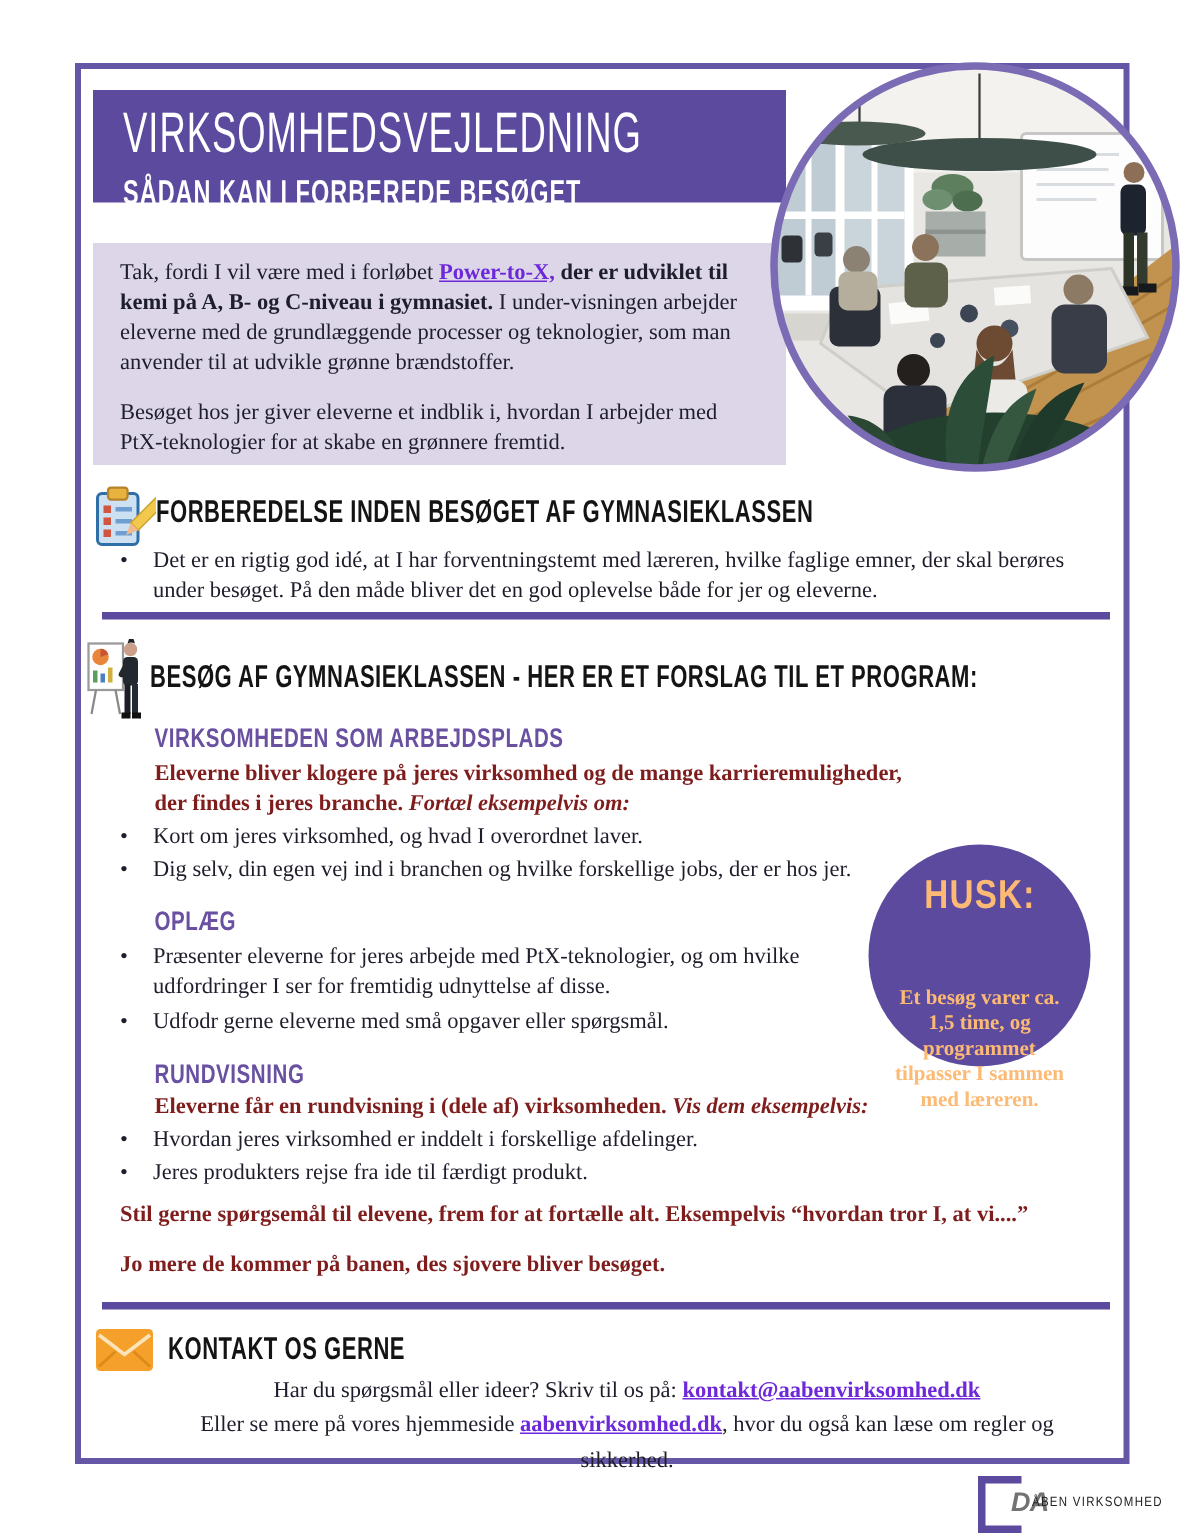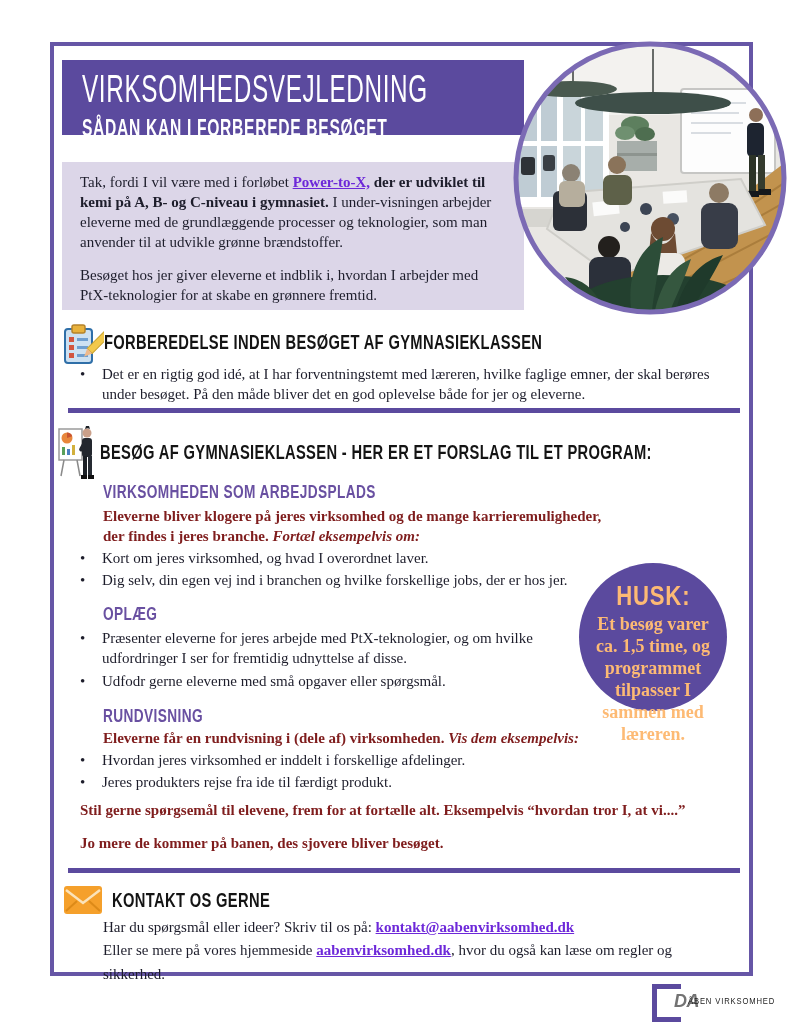--- a/index.html
+++ b/index.html
@@ -26,23 +26,23 @@
   .h-purple{font-size:18px;font-weight:800;color:#6950a1;letter-spacing:.5px;display:inline-block;transform:scaleX(.76);transform-origin:0 50%;white-space:nowrap;}
   .serif{font-family:"Liberation Serif",serif;font-size:15px;line-height:1.35;color:#1d1d2b;}
   .serifb{font-family:"Liberation Serif",serif;font-size:15px;line-height:1.35;color:#7f1d1d;font-weight:700;}
   ul.bullets{list-style:none;margin:0;padding:0;}
   ul.bullets li{position:relative;padding-left:26px;margin:0 0 2px 0;}
   ul.bullets li::before{content:"•";position:absolute;left:4px;top:0;}
   .divider{height:5px;background:#5b4a9e;}
   
   .husk{left:579px;top:563px;width:148px;height:148px;border-radius:50%;background:#5b4a9e;color:#fdba74;text-align:center;box-sizing:border-box;padding-top:18px;z-index:4;}
   .husk-title{font-size:27px;font-weight:800;letter-spacing:1px;display:inline-block;transform:scaleX(.82);white-space:nowrap;}
-  .husk-body{font-family:"Liberation Serif",serif;font-weight:700;font-size:18px;line-height:1.22;padding:2px 13px 0 13px;}
-  
-  .contact-line{font-family:"Liberation Serif",serif;font-size:15px;line-height:1.55;color:#1d1d2b;}
+  .husk-body{font-family:"Liberation Serif",serif;font-weight:700;font-size:14px;line-height:1.22;padding:2px 13px 0 13px;margin-top:43px;}
+  
+  .contact-line{font-family:"Liberation Serif",serif;font-size:15px;line-height:1.55;color:#1d1d2b;text-align:center;}
   
   .da-bracket{width:24px;height:28px;border-left:5px solid #5b4a9e;border-top:5px solid #5b4a9e;border-bottom:5px solid #5b4a9e;display:inline-block;}
   .da-text{font-weight:700;font-style:italic;font-size:18px;color:#737373;position:absolute;left:22px;top:7px;letter-spacing:-0.5px;}
   .da-label{font-size:9px;color:#222;letter-spacing:1px;position:absolute;left:36px;top:12px;display:inline-block;transform:scaleX(.85);transform-origin:0 50%;white-space:nowrap;}
 </style>
 </head>
 <body>
 
 <div class="abs frame"></div>
 

